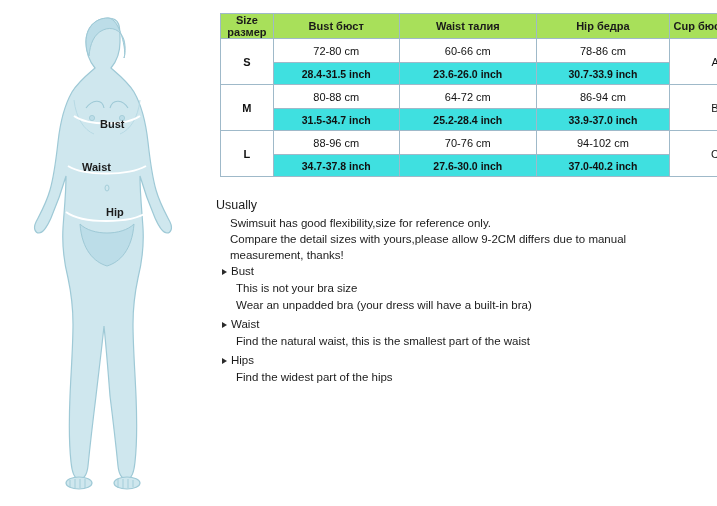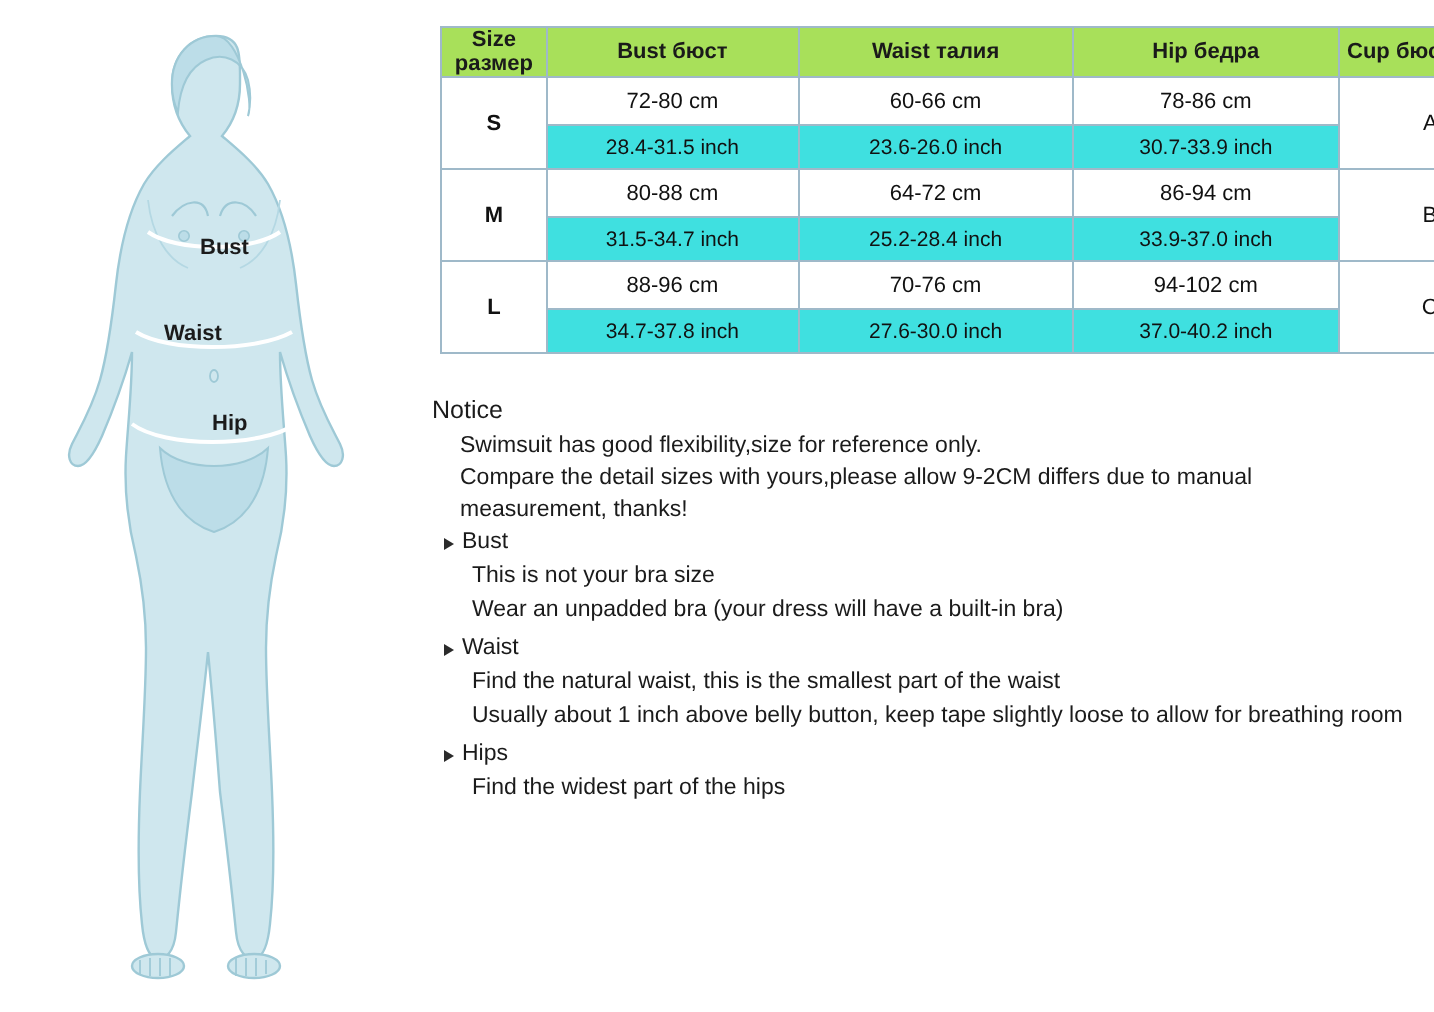--- a/index.html
+++ b/index.html
@@ -89,20 +89,21 @@
     font-family: "Liberation Mono", monospace;
     color: #111;
     background: #ffffff;
   }
   .inch-row td {
     height: 21px;
     font-size: 10.5px;
     font-family: "Liberation Mono", monospace;
     color: #111;
     background: #3fe0e0;
+    font-weight: bold;
   }
   .col-bust  { width: 106px; }
   .col-waist { width: 116px; }
   .col-hip   { width: 112px; }
 
   
   #notice {
     position: absolute;
     left: 216px;
     top: 198px;
@@ -291,42 +292,41 @@
       </tr>
       <tr class="inch-row">
         <td>34.7-37.8 inch</td>
         <td>27.6-30.0 inch</td>
         <td>37.0-40.2 inch</td>
       </tr>
     </tbody>
   </table>
 
   <div id="notice">
-    <div class="notice-title">Notice</div>
+    <div class="notice-title">Usually</div>
     <div class="notice-line">Swimsuit has good flexibility,size for reference only.</div>
     <div class="notice-line">Compare the detail sizes with yours,please allow 9-2CM differs due to manual</div>
     <div class="notice-line">measurement, thanks!</div>
 
 
     <div class="measure-group">
       <div class="measure-head">
         <span class="tri"></span>
         <span>Bust</span>
       </div>
       <div class="measure-line">This is not your bra size</div>
       <div class="measure-line">Wear an unpadded bra (your dress will have a built-in bra)</div>
     </div>
 
     <div class="measure-group">
       <div class="measure-head">
         <span class="tri"></span>
         <span>Waist</span>
       </div>
       <div class="measure-line">Find the natural waist, this is the smallest part of the waist</div>
-      <div class="measure-line">Usually about 1 inch above belly button, keep tape slightly loose to allow for breathing room</div>
     </div>
 
     <div class="measure-group">
       <div class="measure-head">
         <span class="tri"></span>
         <span>Hips</span>
       </div>
       <div class="measure-line">Find the widest part of the hips</div>
     </div>
   </div>

